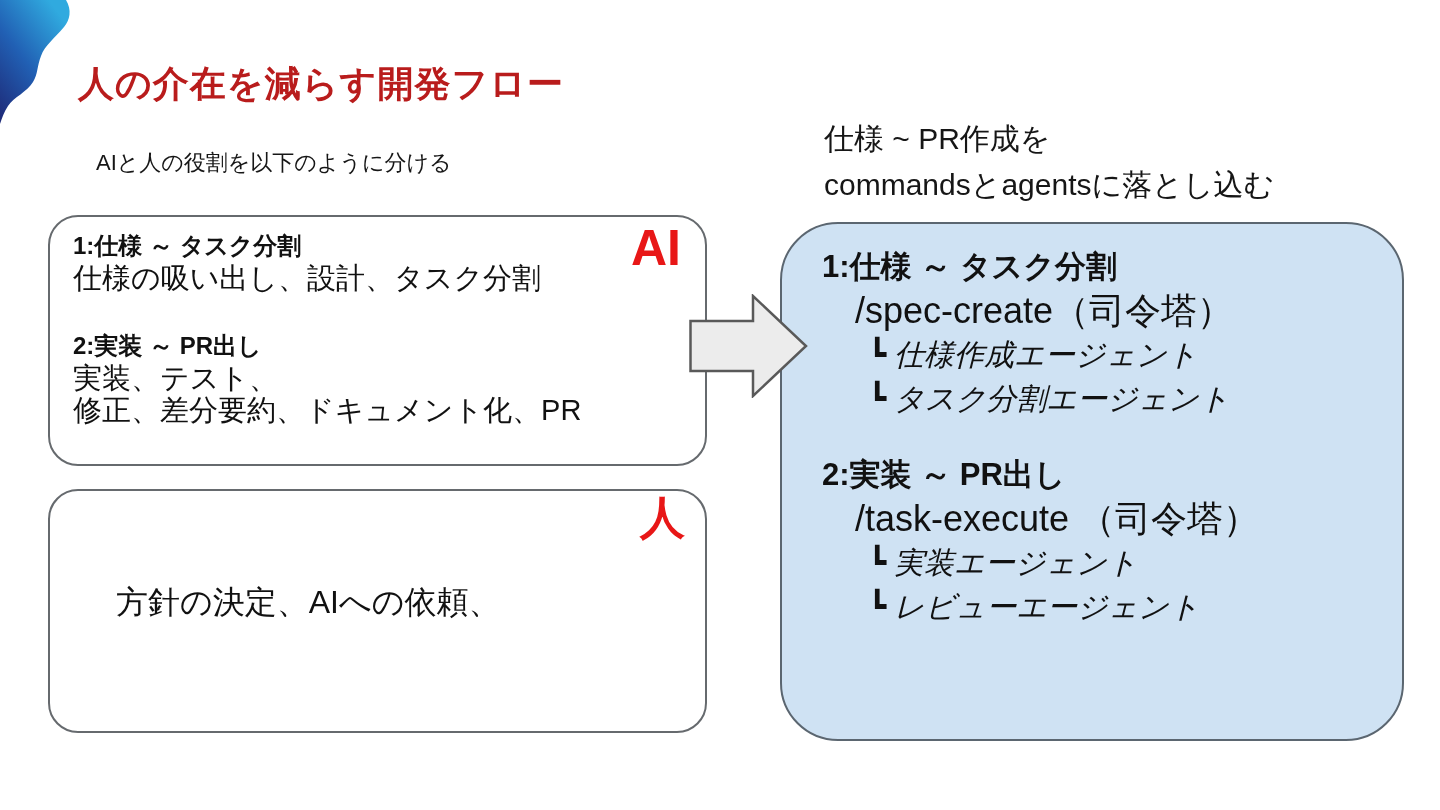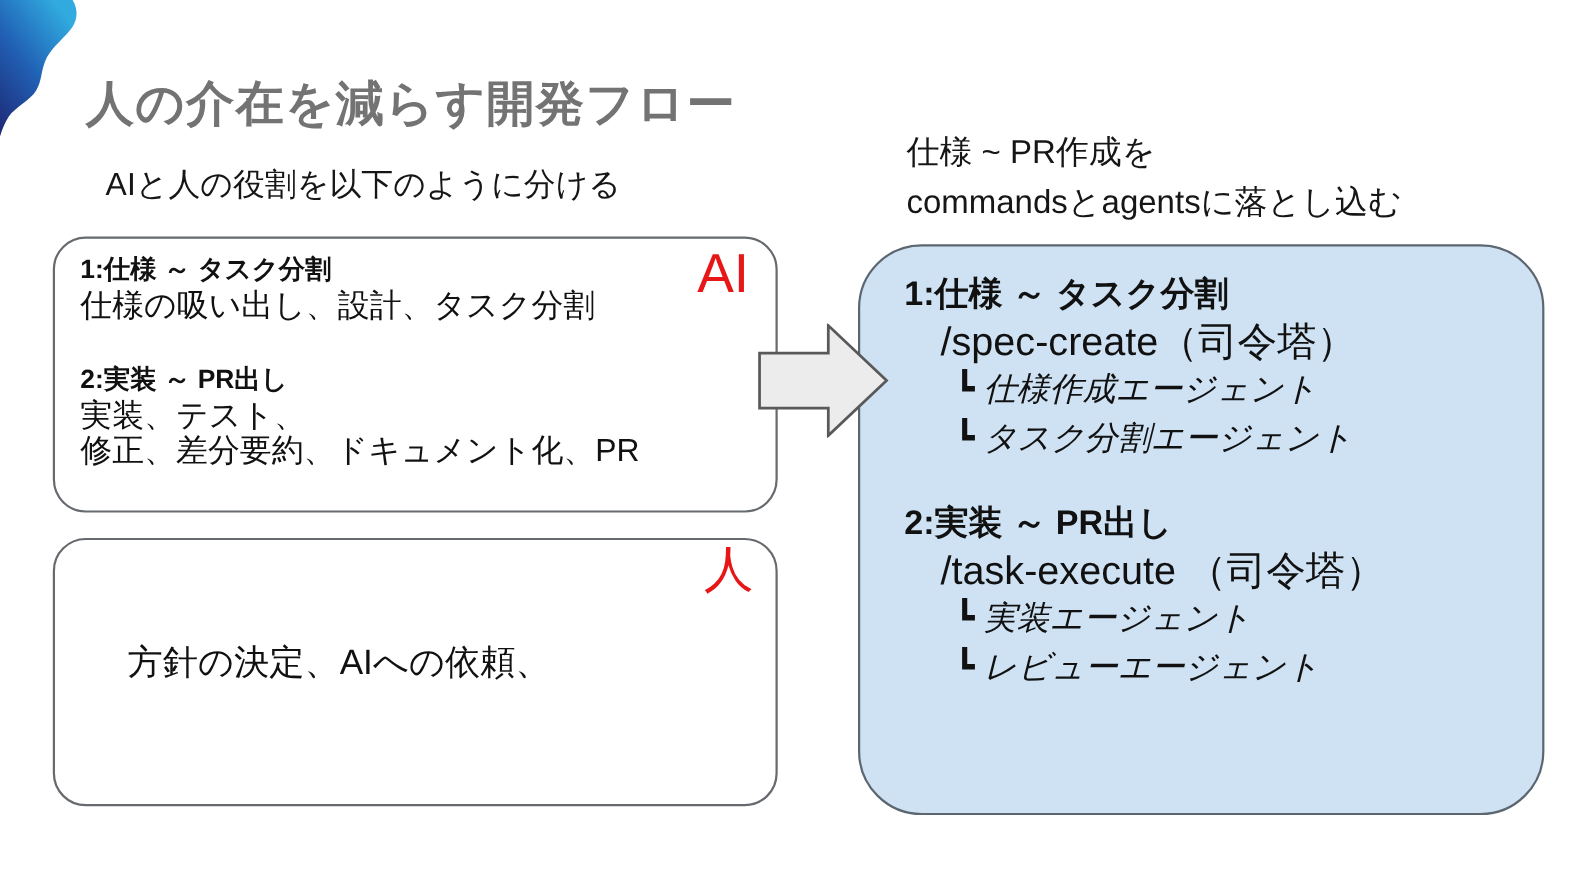--- a/index.html
+++ b/index.html
@@ -9,45 +9,45 @@
     background:#ffffff;
     overflow:hidden;
     font-family:"Liberation Sans","DejaVu Sans",sans-serif;
     color:#111111;
   }
   
   .corner-blob{position:absolute;left:0;top:0;width:76px;height:126px;}
   
   .slide-title{
     position:absolute;left:78px;top:36px;
-    font-size:44px;font-weight:bold;color:#737373;
+    font-size:36px;font-weight:bold;color:#b91c1c;
     letter-spacing:1px;white-space:nowrap;
   }
   
   .left-heading{
     position:absolute;left:96px;top:148px;
-    font-size:29px;color:#161616;white-space:nowrap;
+    font-size:22px;color:#161616;white-space:nowrap;
   }
   .right-heading{
     position:absolute;left:824px;top:116px;
     font-size:30px;color:#161616;line-height:46px;white-space:nowrap;
   }
   
   .role-box{
     position:absolute;left:48px;width:659px;
     background:#ffffff;border:2px solid #666a6e;border-radius:30px;
     box-sizing:border-box;
   }
   .ai-box{top:215px;height:251px;padding:13px 20px 0 23px;}
   .human-box{top:489px;height:244px;}
   .role-box .line{font-size:29px;line-height:32px;white-space:nowrap;}
   .role-box .line.bold{font-size:24px;font-weight:bold;}
   .role-box .spacer{height:36px;}
   .badge{
-    position:absolute;color:#e81717;font-weight:400;line-height:1;
+    position:absolute;color:#e81717;font-weight:700;line-height:1;
   }
   .ai-badge{right:24px;top:6px;font-size:50px;}
   .human-badge{right:20px;top:4px;font-size:45px;}
   .human-text{margin:94px 0 0 66px;}
   .human-text .line{font-size:32px;line-height:34px;white-space:nowrap;}
   
   .flow-arrow{position:absolute;left:689px;top:294px;width:119px;height:104px;z-index:5;}
   
   .flow-box{
     position:absolute;left:780px;top:222px;width:624px;height:519px;

